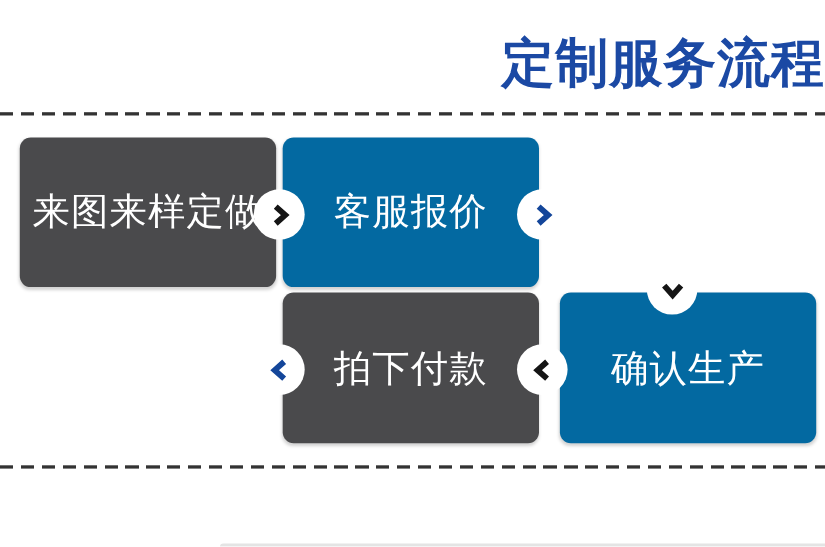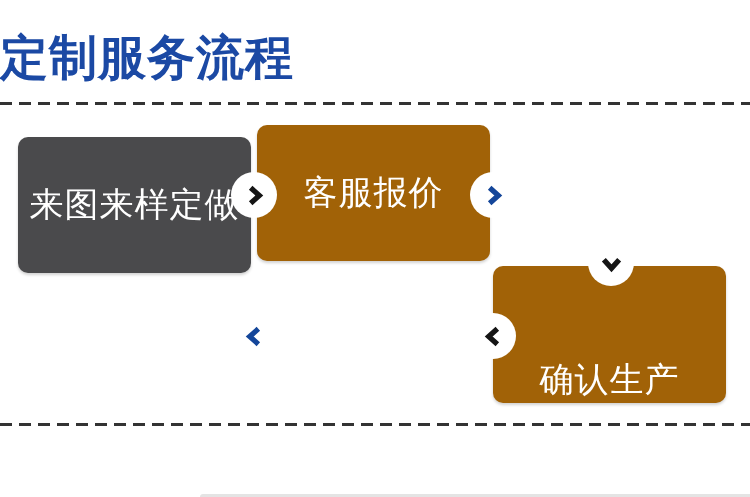--- a/index.html
+++ b/index.html
@@ -7,21 +7,21 @@
     position:relative;
     width:750px;height:497px;
     background:#ffffff;
     overflow:hidden;
     font-family:"DejaVu Sans","Liberation Sans",sans-serif;
   }
   .title{
     position:absolute;
     left:0;top:26px;width:750px;
     margin:0;
-    text-align:left;
+    text-align:right;
     font-size:48px;
     font-weight:bold;
     letter-spacing:1px;
     color:#1b49a4;
   }
   .dash{
     position:absolute;
     left:0;width:750px;height:3px;
     background:repeating-linear-gradient(90deg,#333333 0 12px,transparent 12px 19px);
   }
@@ -31,21 +31,21 @@
     position:absolute;
     width:233px;height:136px;
     border-radius:10px;
     display:flex;align-items:center;justify-content:center;
     color:#ffffff;
     font-size:34px;
     letter-spacing:1px;
     box-shadow:0 2px 3px rgba(0,0,0,0.18);
   }
   .box.gray{background:#4a4a4c;}
-  .box.blue{background:#a16207;}
+  .box.blue{background:#0369a1;}
   .arrow-circle{
     position:absolute;
     width:46px;height:46px;
     border-radius:50%;
     background:#ffffff;
     display:flex;align-items:center;justify-content:center;
   }
   .chev{width:23px;height:23px;display:block;}
   .chev polyline{stroke-linejoin:miter;stroke-linecap:butt;}
   .rot90{transform:rotate(90deg);}
@@ -59,28 +59,31 @@
 </style>
 </head>
 <body>
 
 <div class="stage">
 
   <h1 class="title">定制服务流程</h1>
 
   <div class="dash top"></div>
 
-  <div class="box gray" style="left:18px;top:125px;margin-top:12px;">
+  <div class="box gray" style="left:18px;top:125px;">
     <span>来图来样定做</span>
   </div>
   <div class="box blue" style="left:257px;top:125px;">
     <span>客服报价</span>
   </div>
 
-  <div class="box blue" style="left:493px;top:266px;width:233px;height:137px;align-items:flex-end;">
+  <div class="box gray" style="left:257px;top:266px;height:137px;">
+    <span>拍下付款</span>
+  </div>
+  <div class="box blue" style="left:509px;top:266px;width:233px;height:137px;">
     <span>确认生产</span>
   </div>
 
   <div class="arrow-circle" style="left:231px;top:172px;">
     <svg class="chev" viewBox="0 0 24 24">
       <polyline points="8,4 17,12 8,20" fill="none" stroke-width="5.5" stroke="#151515"></polyline>
     </svg>
   </div>
   <div class="arrow-circle" style="left:470px;top:172px;">
     <svg class="chev" viewBox="0 0 24 24">

